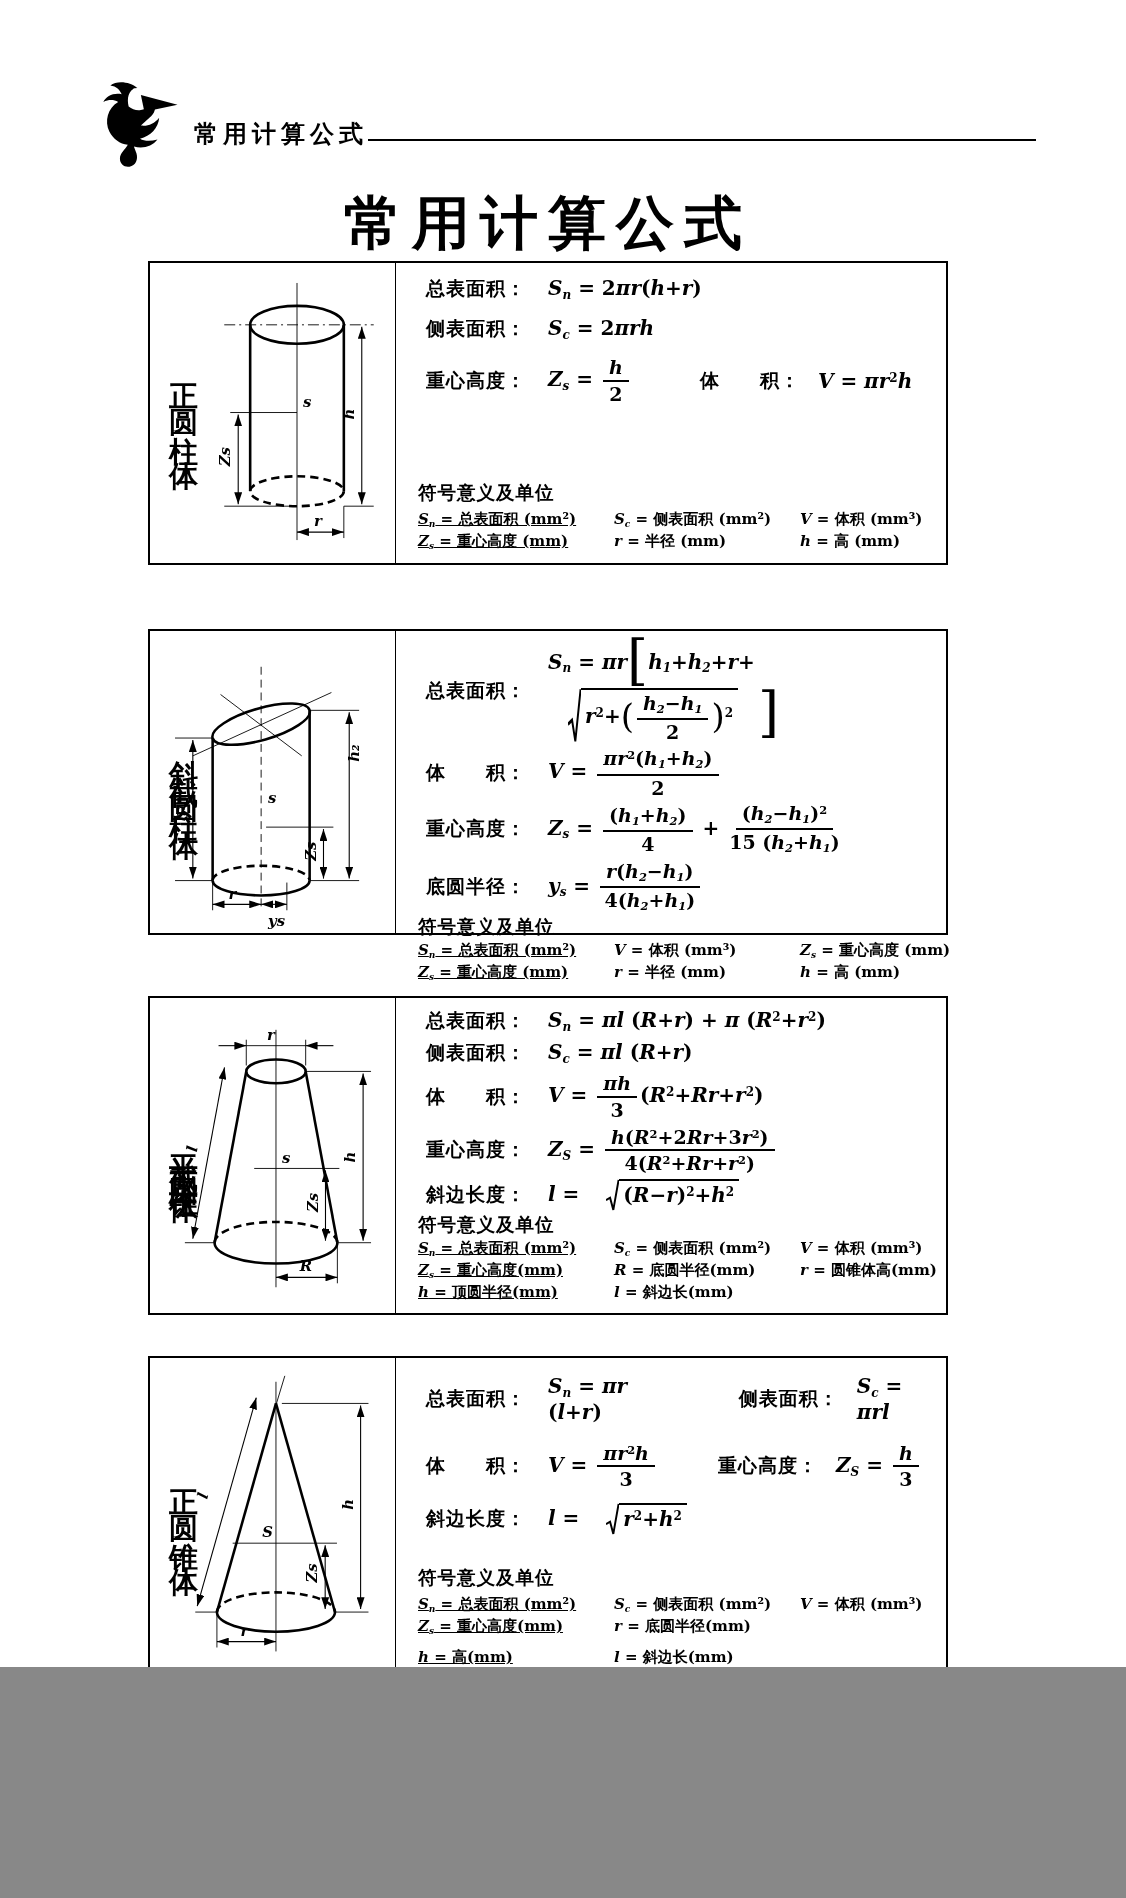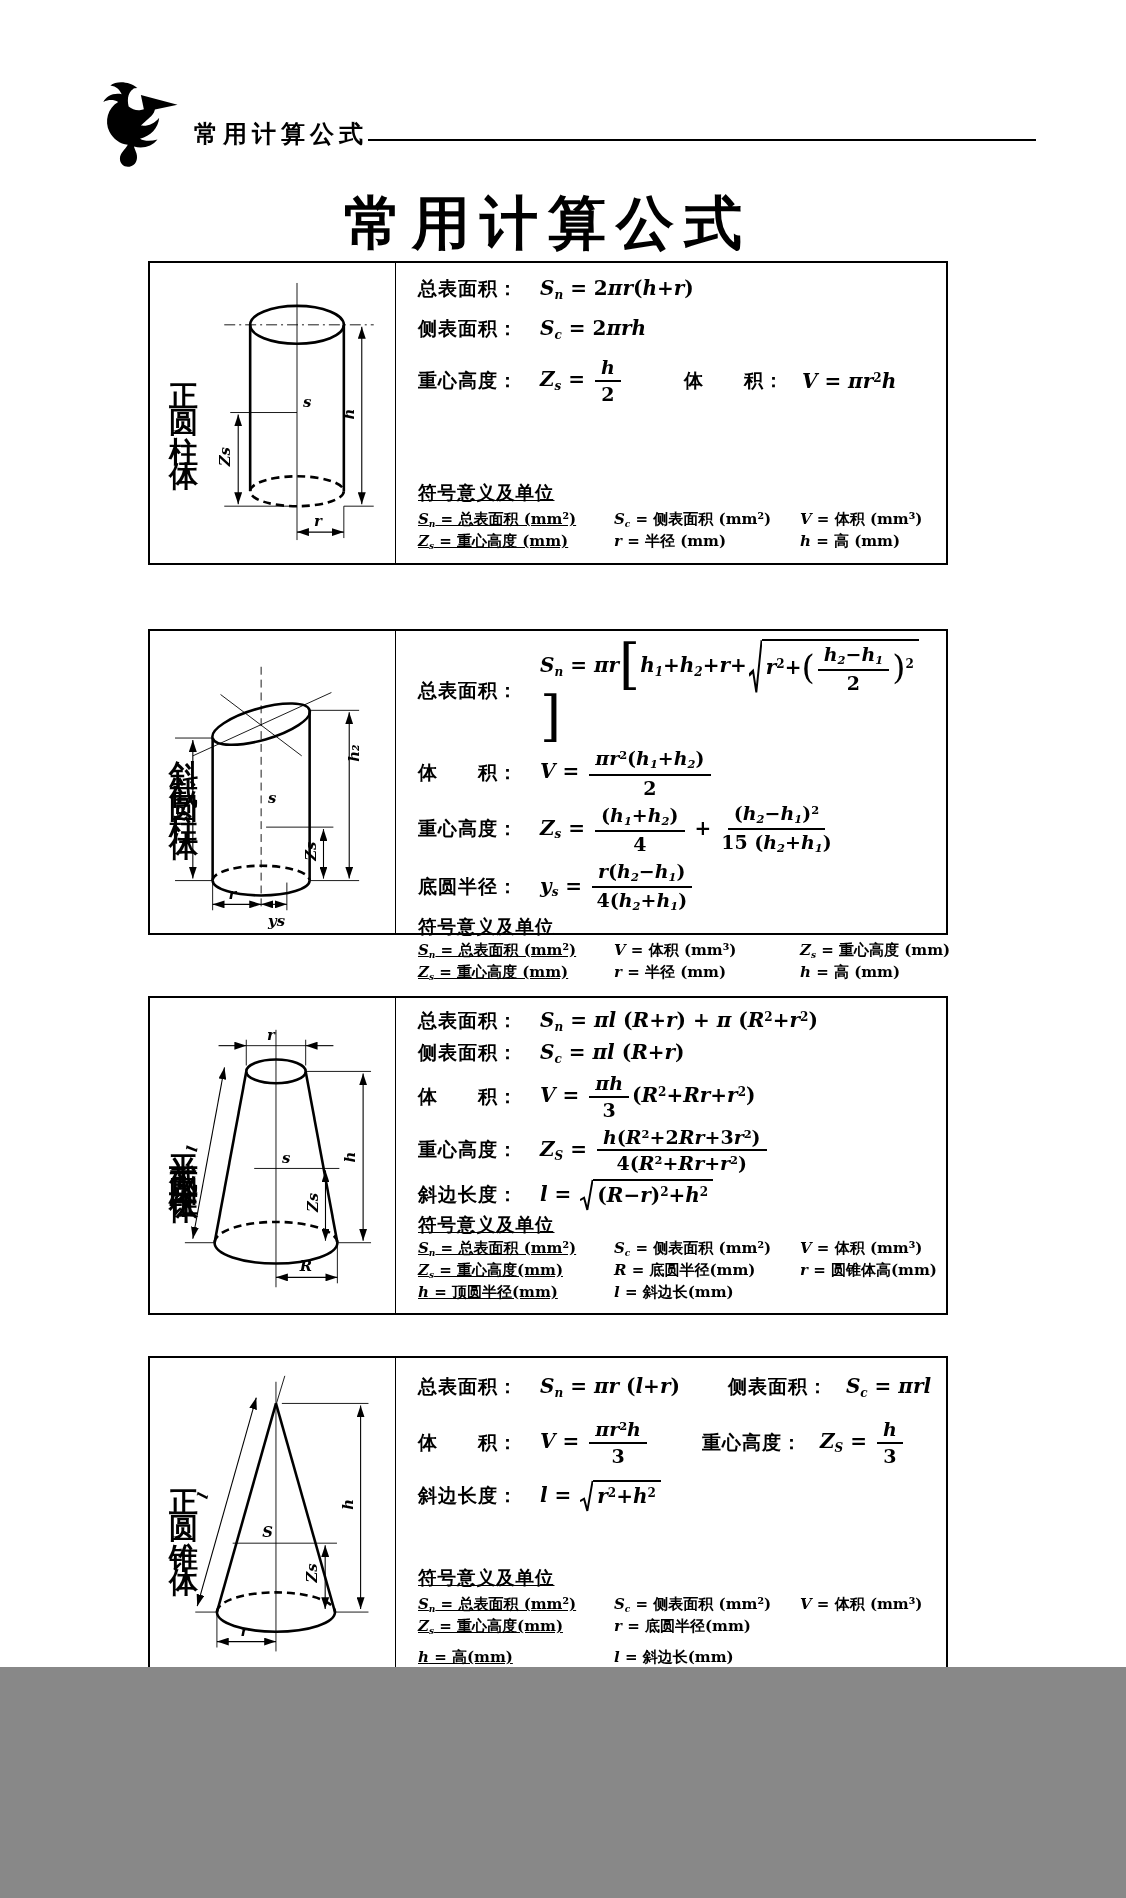--- a/index.html
+++ b/index.html
@@ -19,38 +19,38 @@
   .left{position:relative;width:245px;flex:0 0 245px;border-right:1.5px solid #000;}
   .vlabel{position:absolute;left:14px;top:50%;transform:translateY(-50%);
           writing-mode:vertical-rl;text-orientation:upright;
           font-size:29px;font-weight:bold;white-space:nowrap;}
   .ls26{letter-spacing:26px;} .ls18{letter-spacing:18px;} .ls8{letter-spacing:8px;}
   .dia{position:absolute;right:2px;}
   .right{flex:1;display:flex;flex-direction:column;padding:13px 8px 9px 22px;box-sizing:border-box;}
   
   .frow{display:flex;align-items:center;}
   .fcell{display:flex;align-items:center;}
-  .flabel{font-size:19px;font-weight:bold;flex:0 0 auto;width:122px;letter-spacing:1px;}
+  .flabel{font-size:19px;font-weight:bold;flex:0 0 auto;width:122px;letter-spacing:1px;margin-left:8px;}
   .flabel.w2{width:118px;}
   .fml{font-family:"DejaVu Serif",serif;font-size:20px;font-weight:bold;font-style:normal;}
   .fml .mi{font-style:italic;}
   .fml .mr{font-style:normal;}
   .fml sub{font-size:0.6em;vertical-align:-0.3em;font-style:italic;}
   .fml sup{font-size:0.6em;vertical-align:0.5em;}
   .frac{display:inline-flex;flex-direction:column;align-items:center;vertical-align:middle;
         margin:0 3px;line-height:1.2;font-size:0.95em;}
   .fnum{border-bottom:2px solid #000;padding:0 6px 1px;}
   .fden{padding-top:1px;}
   .big{font-weight:400;vertical-align:middle;line-height:0.9;position:relative;top:-0.04em;}
-  .sqrt{display:inline-flex;align-items:stretch;vertical-align:middle;margin:0 2px;}
+  .sqrt{display:inline-flex;align-items:stretch;vertical-align:middle;margin:0 20px;}
   .rad{width:13px;flex:0 0 13px;align-self:stretch;}
   .qbody{border-top:2.2px solid #000;padding:2px 5px 0 4px;}
   
   .symblock{margin-top:auto;}
-  .symtitle{font-size:18.5px;font-weight:bold;margin-bottom:5px;letter-spacing:1px;text-decoration:underline;}
+  .symtitle{font-size:18.5px;font-weight:bold;margin-bottom:5px;letter-spacing:1px;}
   .symrow{display:flex;align-items:baseline;margin-bottom:3px;}
   .sym{font-size:15px;flex:0 0 auto;}
   .symrow .sym:nth-child(1){width:196px;text-decoration:underline;}
   .symrow .sym:nth-child(2){width:186px;}
   .sym .mr{letter-spacing:0;}
   
   .tk{stroke:#000;stroke-width:2.6;fill:none;}
   .tn{stroke:#000;stroke-width:0.9;fill:none;}
   .dm{stroke:#000;stroke-width:1.1;fill:none;}
   .dsh{stroke-dasharray:8 5;}

